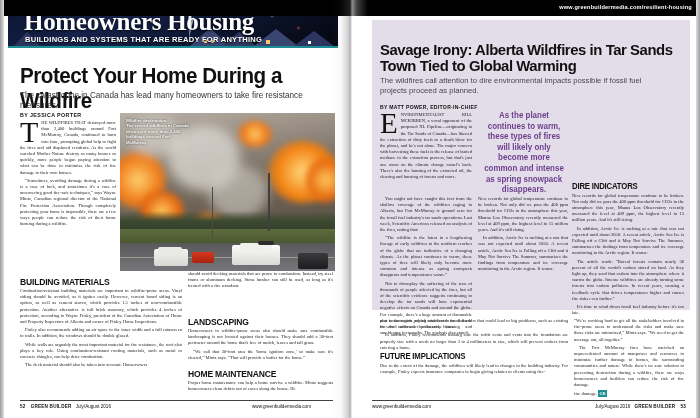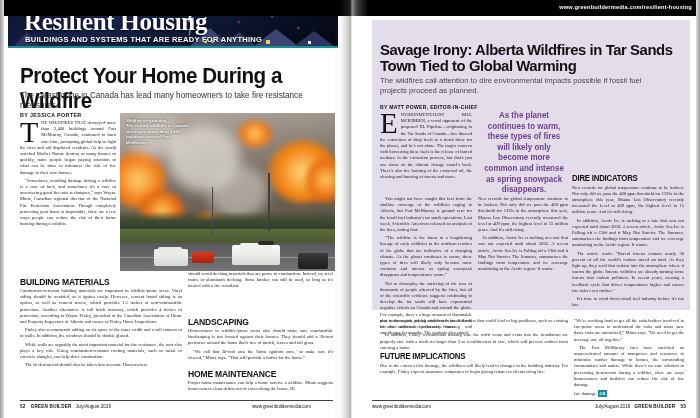--- a/index.html
+++ b/index.html
@@ -115,21 +115,21 @@
   .r-deck { position:absolute; left:380px; top:76px; width:300px; font-size:8.1px;
      line-height:9.6px; color:#4a4450; transform:scaleX(0.95); transform-origin:left; }
   .r-byline { position:absolute; left:380px; top:104px; font-size:5.1px; font-weight:bold;
      color:#111; letter-spacing:0.3px; }
   .r-dropcap-block { position:absolute; left:380px; top:112px; width:92px; }
   .r-dropcap { float:left; font-family:"Liberation Serif", serif; font-size:29px; line-height:20px;
      margin:1px 3px 0 0; color:#111; }
   .pullquote { position:absolute; left:480px; top:110px; width:88px; text-align:center;
      font-weight:bold; font-size:8.3px; line-height:10.6px; color:#6e3f8e;
      transform:scaleX(0.96); transform-origin:center; }
-  .sb { position:absolute; left:572px; top:174px; width:112px; }
+  .sb { position:absolute; left:572px; top:182px; width:112px; }
   .sb-h { font-weight:bold; font-size:8.2px; color:#111; letter-spacing:-0.2px; margin-bottom:1.5px;
      transform:scaleX(0.95); transform-origin:left;}
   .r-sub { position:absolute; font-weight:bold; font-size:8.2px; color:#111; letter-spacing:-0.2px;
      transform:scaleX(0.95); transform-origin:left;}
   .endmark { display:inline-block; background:#1b8f94; color:#fff; font-size:4px; font-weight:bold;
      padding:0.5px 1.5px; vertical-align:middle; }
 </style>
 </head>
 <body>
 
@@ -150,21 +150,21 @@
       <div class="hroof" style="left:6px;  width:26px; height:14px; clip-path:polygon(0 100%,50% 0,100% 100%);"></div>
       <div class="hroof" style="left:182px;width:40px; height:20px; background:#3a4672; clip-path:polygon(0 100%,50% 10%,100% 100%);"></div>
       <div class="hroof" style="left:214px;width:34px; height:14px; background:#2e3860; clip-path:polygon(0 100%,50% 0,100% 100%);"></div>
       <div class="hroof" style="left:246px;width:44px; height:18px; background:#3a4672; clip-path:polygon(0 100%,50% 5%,100% 100%);"></div>
       <div class="hroof" style="left:286px;width:40px; height:15px; background:#2b3560; clip-path:polygon(0 100%,50% 0,100% 100%);"></div>
       <div class="hwin" style="left:196px;bottom:3px;width:3px;height:3px;"></div>
       <div class="hwin" style="left:203px;bottom:3px;width:3px;height:3px;"></div>
       <div class="hwin" style="left:258px;bottom:2px;width:3.5px;height:4px;"></div>
       <div class="hwin" style="left:300px;bottom:2px;width:3px;height:3px;background:#fff;"></div>
     </div>
-    <div class="mh-title">Resilient Housing</div>
+    <div class="mh-title">Homeowners Housing</div>
     <div class="mh-sub">BUILDINGS AND SYSTEMS THAT ARE READY FOR ANYTHING</div>
   </div>
 
   <div class="l-title">Protect Your Home During a Wildfire</div>
   <div class="l-deck">The catastrophe in Canada has lead many homeowners to take fire resistance measures.</div>
   <div class="l-byline">BY JESSICA PORTER</div>
 
   <div class="dropcap-block">
     <div class="bodytext">
       <p class="noind"><span class="dropcap">T</span><span>HE WILDFIRES THAT destroyed more than 2,400 buildings around Fort McMurray, Canada, continued to burn into June, prompting global help to fight the fires and aid displaced residents. As the world watched Mother Nature destroy so many houses so quickly, more people began paying attention to what can be done to minimize the risk of fire damage to their own homes.</span></p>

